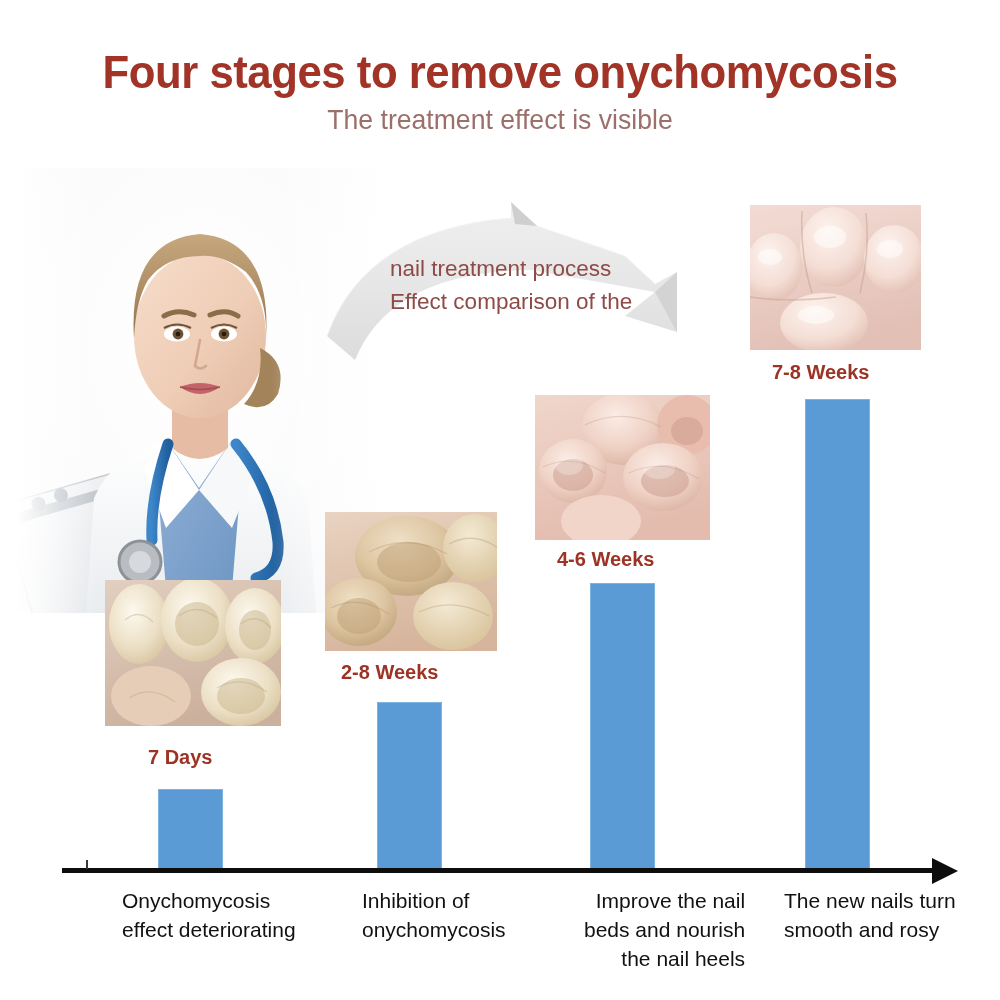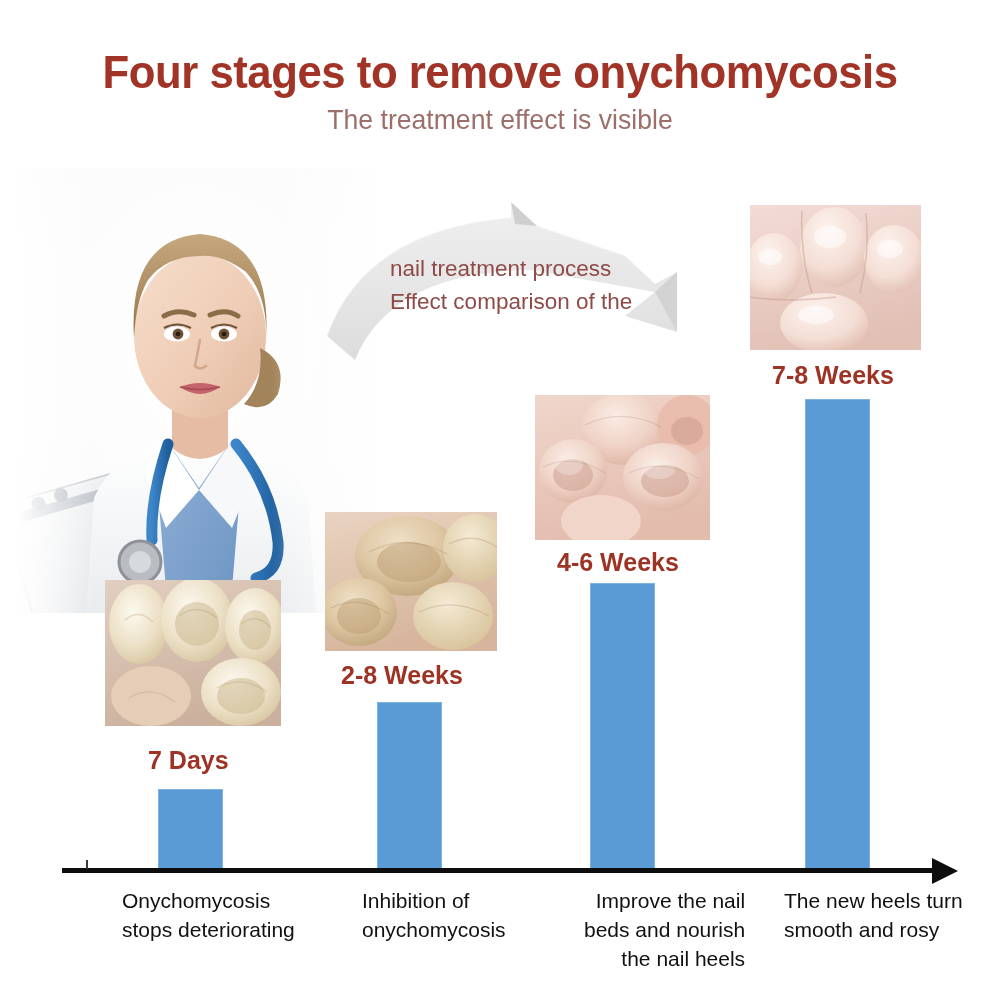--- a/index.html
+++ b/index.html
@@ -38,21 +38,21 @@
     font-size:22.5px;line-height:33px;color:#8e4a47;
   }
   .arrow-text div{white-space:nowrap;}
 
   
   .photo{position:absolute;overflow:hidden;background:#d9c7bb;}
   .photo svg{display:block;width:100%;height:100%;}
 
   
   .stage-cap{
-    position:absolute;font-size:25px;font-weight:bold;color:#9c3324;
+    position:absolute;font-size:20px;font-weight:bold;color:#9c3324;
     white-space:nowrap;
   }
 
   
   .bar{position:absolute;background:#5b9bd5;border:1px solid #7fb3df;box-sizing:border-box;}
 
   
   .axis-line{position:absolute;left:62px;top:868px;width:880px;height:5px;background:#0d0d0d;}
   .axis-arrow{
     position:absolute;left:932px;top:858px;width:0;height:0;
@@ -335,32 +335,32 @@
   <div class="bar" style="left:377px;top:702px;width:65px;height:169px;"></div>
   <div class="bar" style="left:590px;top:583px;width:65px;height:288px;"></div>
   <div class="bar" style="left:805px;top:399px;width:65px;height:472px;"></div>
 
   <div class="axis-line"></div>
   <div class="axis-arrow"></div>
   <div class="axis-tick" style="left:86px;"></div>
 
   <div class="desc" style="left:90px;top:886px;">
     <div>Onychomycosis</div>
-    <div>stops deteriorating</div>
+    <div>effect deteriorating</div>
   </div>
 
   <div class="desc" style="left:330px;top:886px;">
     <div>Inhibition of</div>
     <div>onychomycosis</div>
   </div>
 
   <div class="desc" style="left:552px;top:886px;text-align:right;">
     <div>Improve the nail</div>
     <div>beds and nourish</div>
     <div>the nail heels</div>
   </div>
 
   <div class="desc" style="left:752px;top:886px;">
-    <div>The new heels turn</div>
+    <div>The new nails turn</div>
     <div>smooth and rosy</div>
   </div>
 
 </div>
 
 </body></html>

